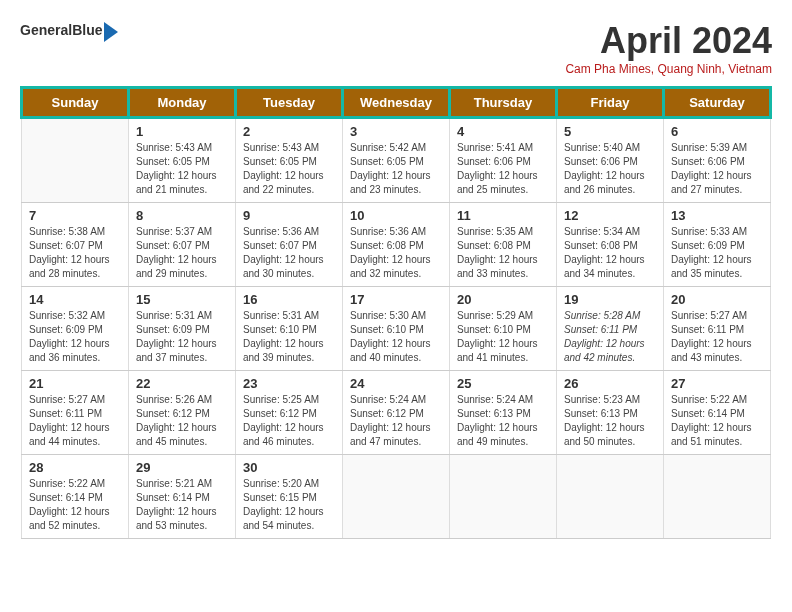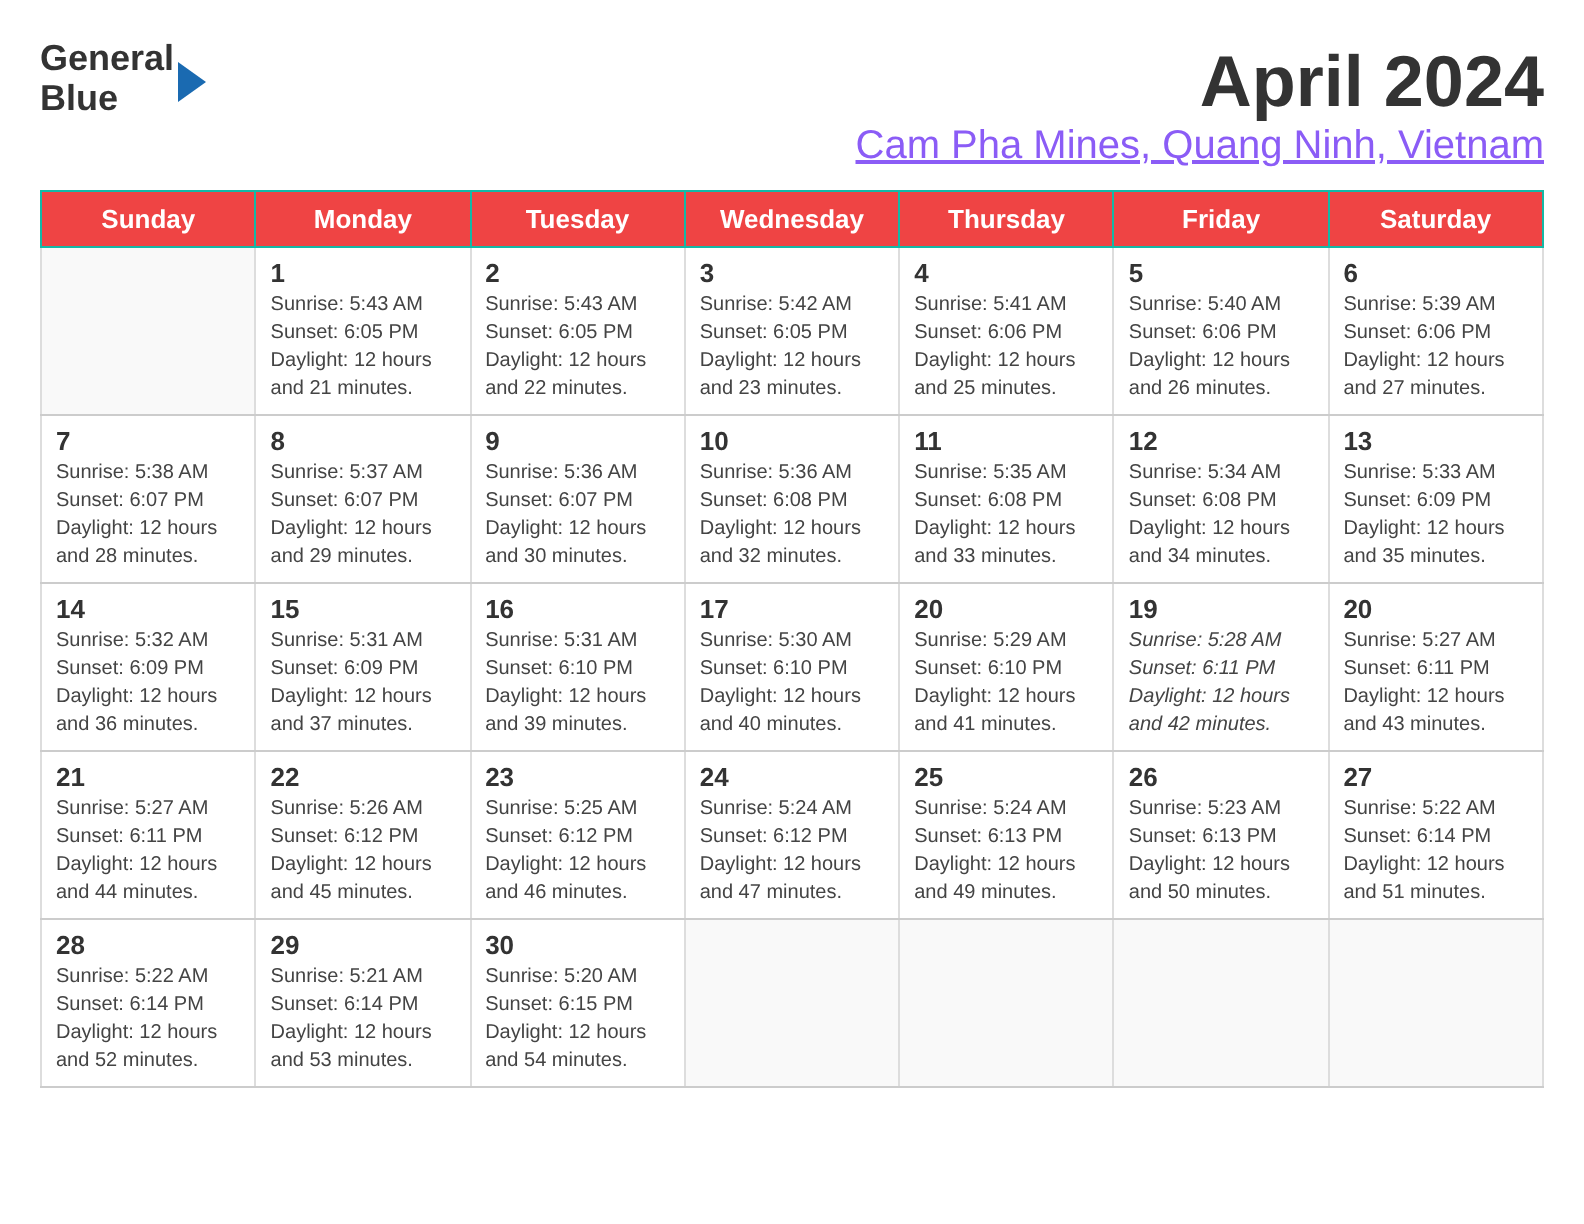--- a/index.html
+++ b/index.html
@@ -11,22 +11,21 @@
       padding: 20px;
     }
     .header {
       display: flex;
       justify-content: space-between;
       align-items: flex-start;
       margin-bottom: 10px;
     }
     .logo-text {
       display: flex;
-      flex-direction: column;
-      font-size: 18px;
+      font-size: 14px;
       font-weight: bold;
       color: #333;
       line-height: 1.1;
     }
     .logo-text span:first-child { color: #333; }
     .logo-arrow {
       width: 0;
       height: 0;
       border-left: 14px solid #1a6ab1;
       border-top: 10px solid transparent;
@@ -40,37 +39,36 @@
     }
     .title-section {
       text-align: right;
     }
     .title-section h1 {
       font-size: 36px;
       font-weight: bold;
       color: #333;
     }
     .title-section h2 {
-      font-size: 20px;
-      color: #8b5cf6;
+      font-size: 12px;
+      color: #b91c1c;
       font-weight: normal;
-      text-decoration: underline;
     }
     .calendar {
       width: 100%;
       border-collapse: collapse;
       border: 1px solid #ccc;
     }
     .calendar th {
-      background-color: #ef4444;
+      background-color: #a16207;
       color: #fff;
       padding: 6px 0;
       font-size: 13px;
       font-weight: bold;
-      border: 1px solid #14b8a6;
+      border: 3px solid #14b8a6;
     }
     .calendar td {
       vertical-align: top;
       padding: 5px 7px;
       border: 1px solid #ddd;
       font-size: 10.5px;
       color: #333;
       width: 14.28%;
       min-height: 80px;
       background: #fff;

